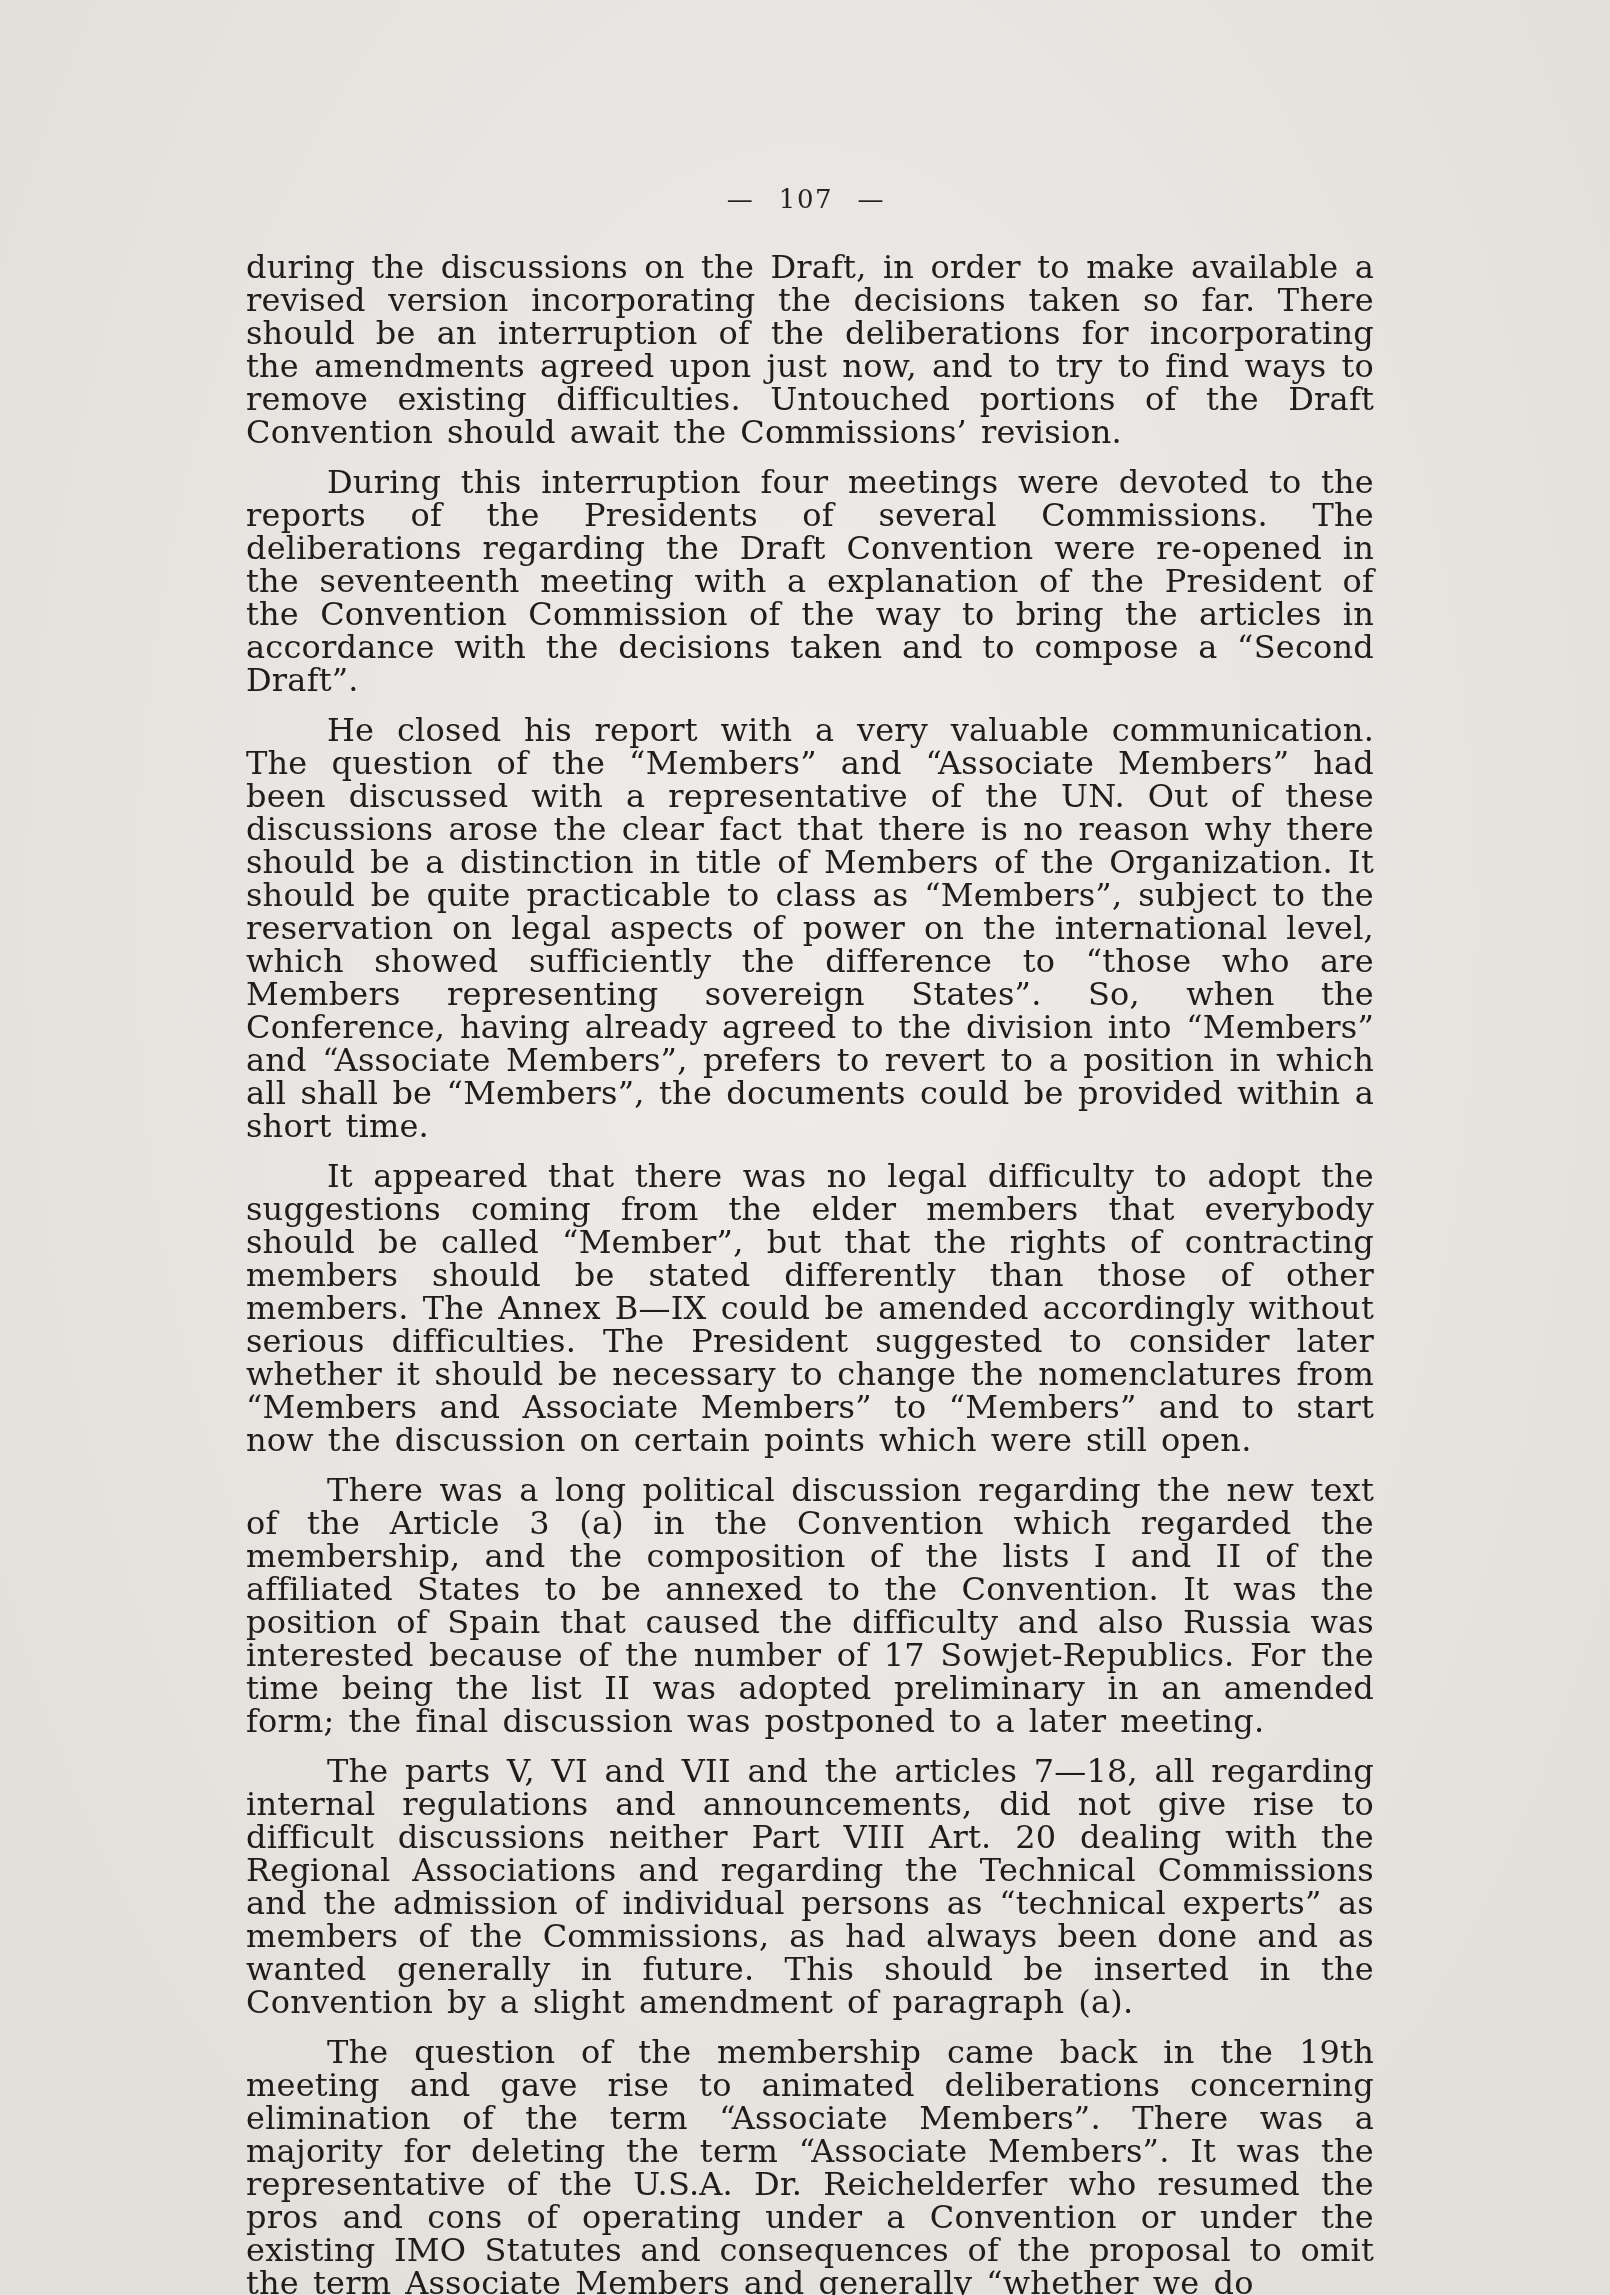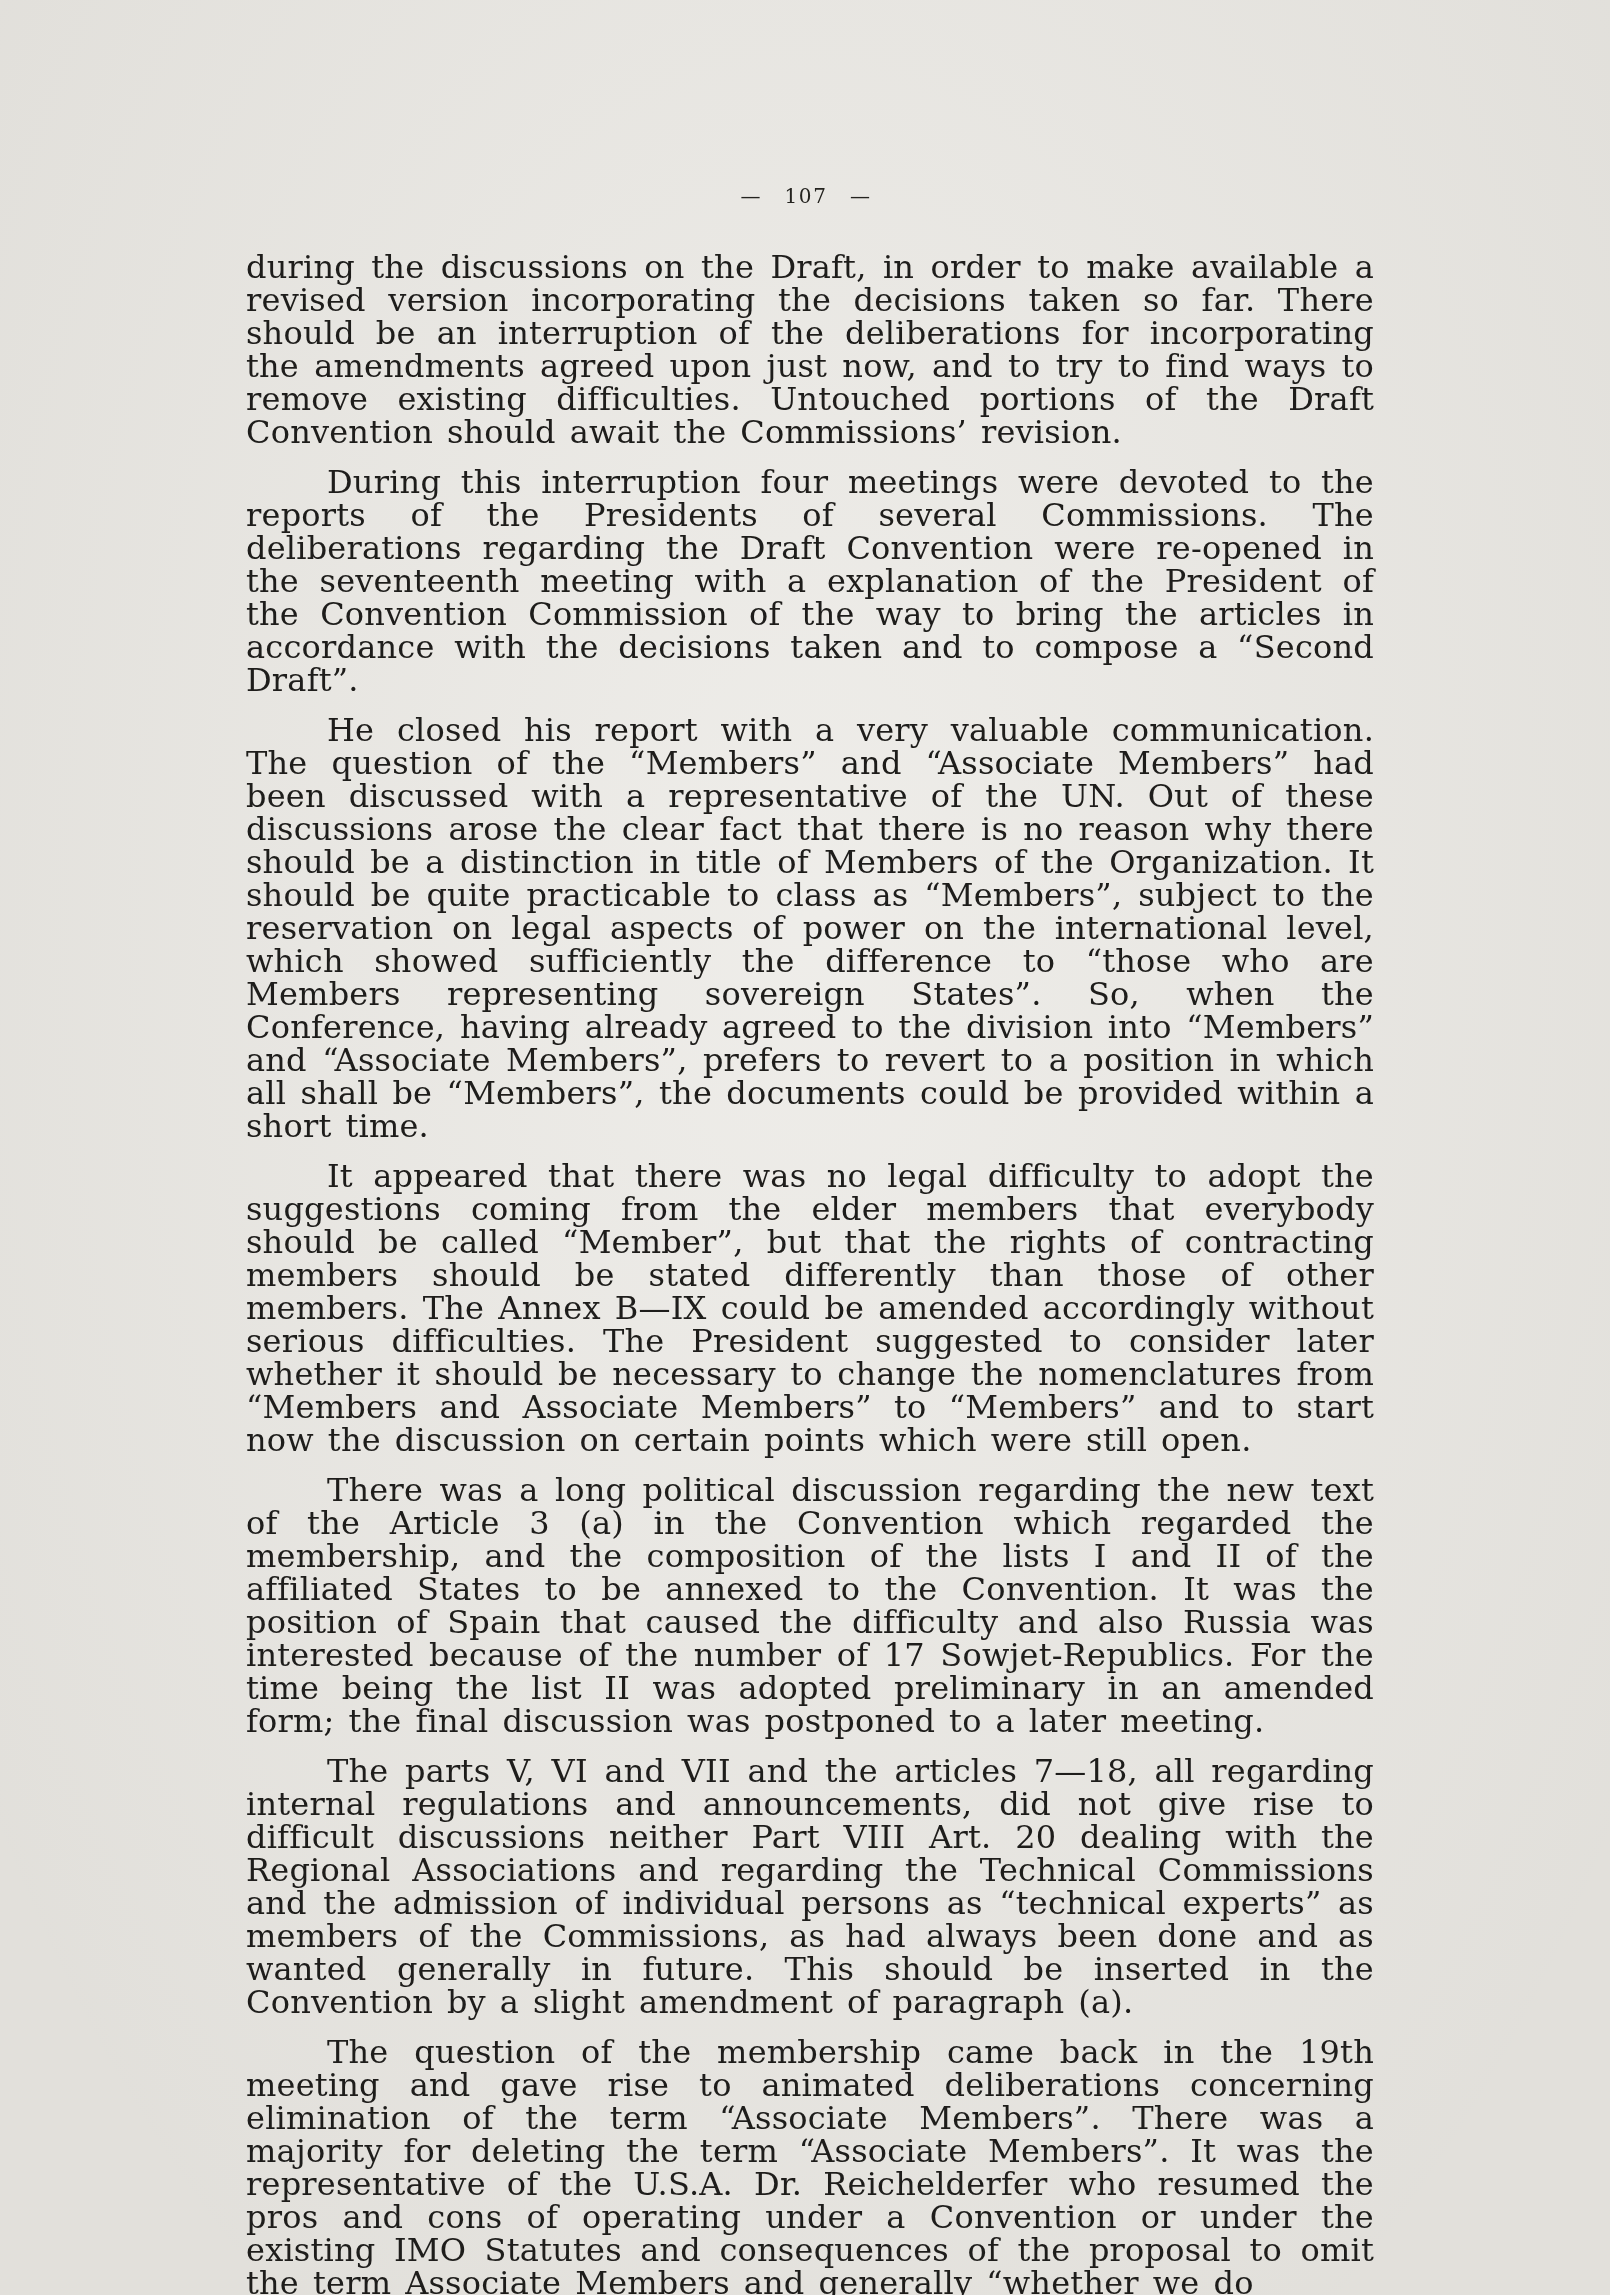--- a/index.html
+++ b/index.html
@@ -21,21 +21,21 @@
     background:
       radial-gradient(ellipse at 50% 40%, rgba(255,255,255,0.25), rgba(0,0,0,0.03) 85%),
       #e9e7e2;
   }
   .page-number {
     position: absolute;
     top: 184px;
     left: 242px;
     width: 1128px;
     text-align: center;
-    font-size: 20px;
+    font-size: 26px;
     letter-spacing: 1.6px;
     word-spacing: 14.5px;
     color: #24231f;
   }
   .content {
     position: absolute;
     top: 251px;
     left: 246px;
     width: 1128px;
     text-align: justify;

